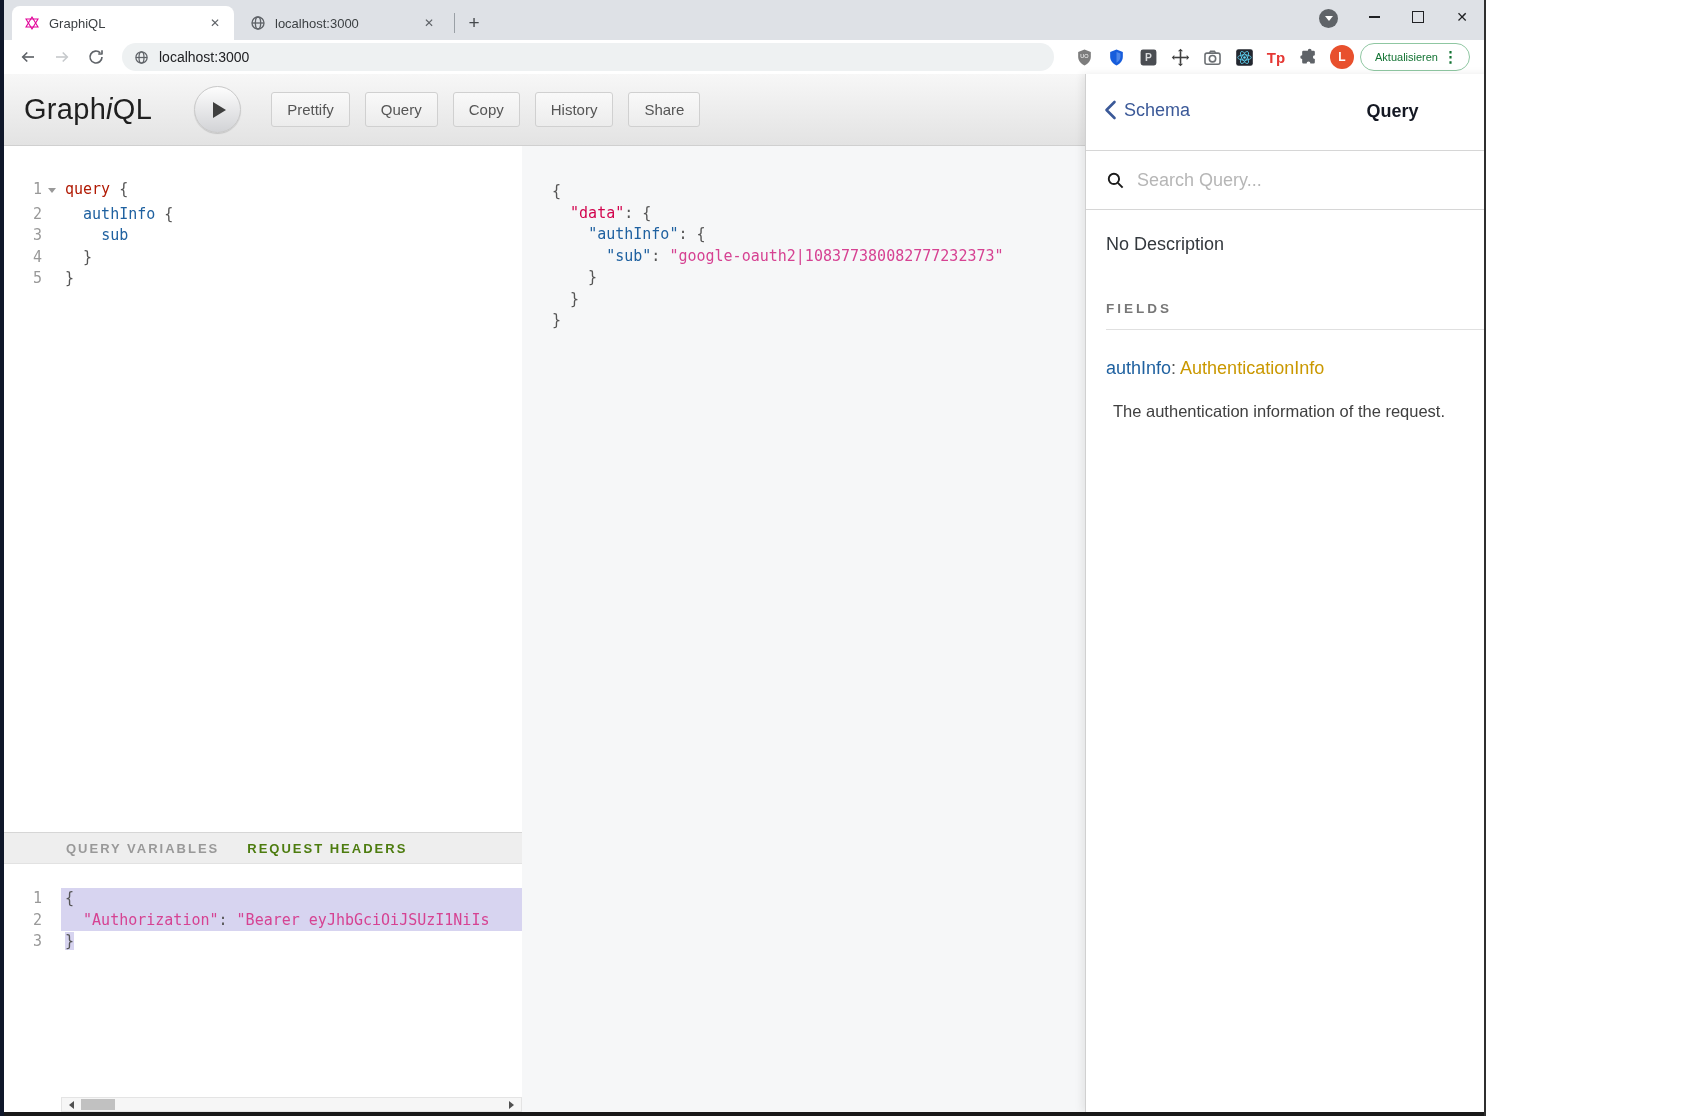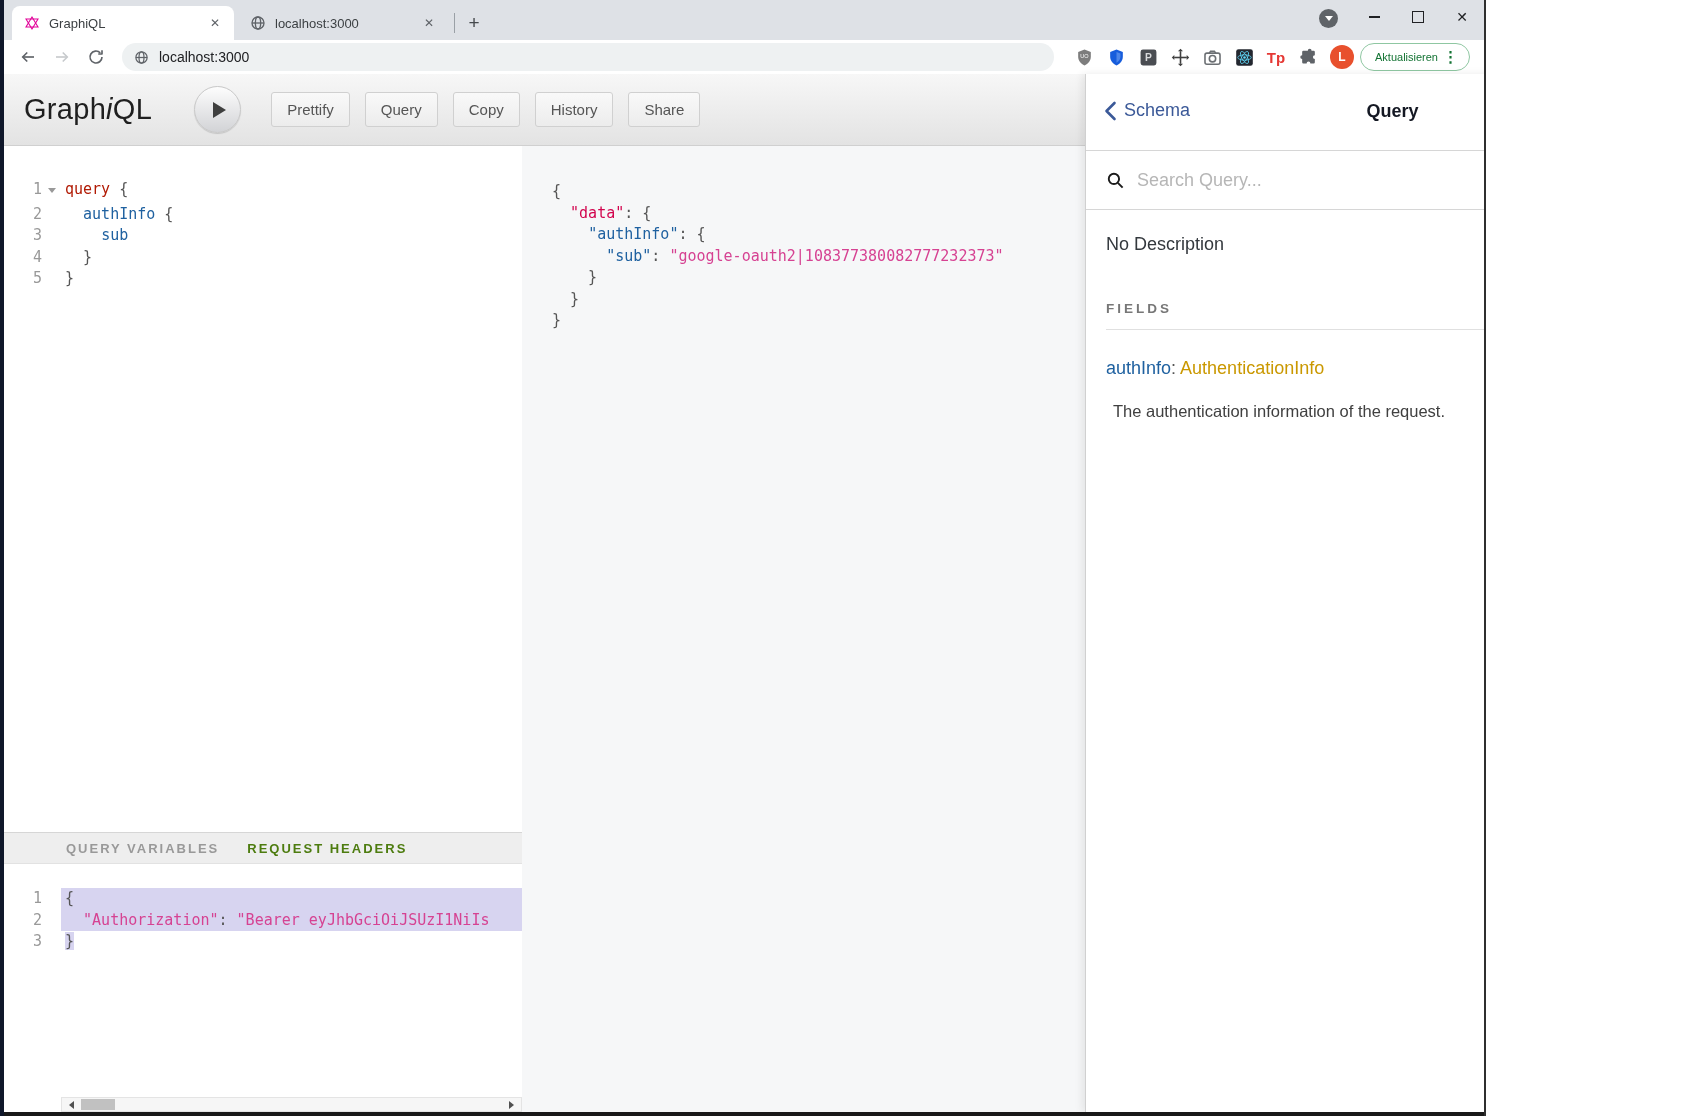--- a/index.html
+++ b/index.html
@@ -85,21 +85,21 @@
   .hs-arrow{width:15px;height:13px;display:flex;align-items:center;justify-content:center;flex:none;}
   .hs-arrow .l{width:0;height:0;border:4px solid transparent;border-right:5px solid #505050;}
   .hs-arrow .r{width:0;height:0;border:4px solid transparent;border-left:5px solid #505050;}
   .hs-track{flex:1;position:relative;height:100%;}
   .hs-thumb{position:absolute;left:4px;top:1px;width:34px;height:11px;background:#c1c1c1;}
 
   
   .docpanel{position:absolute;left:1081px;top:74px;width:614px;height:1038px;box-sizing:border-box;background:#fff;
     border-left:1px solid #d0d0d0;box-shadow:-3px 0 8px rgba(0,0,0,.08);}
   .dochead{position:relative;height:76px;border-bottom:1px solid #d6d6d6;}
-  .doc-back{position:absolute;left:18px;top:26px;display:flex;align-items:flex-end;color:#3B5998;font-size:18px;}
+  .doc-back{position:absolute;left:18px;top:26px;display:flex;align-items:flex-start;color:#3B5998;font-size:18px;}
   .doc-back svg{margin-right:7px;}
   .doc-title{position:absolute;left:0;right:0;top:27px;text-align:center;font-size:18px;font-weight:bold;color:#141823;}
   .doc-close{position:absolute;right:22px;top:24px;font-size:21px;color:#333;font-weight:300;}
   .doc-search{display:flex;align-items:center;height:58px;border-bottom:1px solid #d6d6d6;padding:0 0 0 20px;}
   .doc-search input{border:none;outline:none;background:transparent;font-size:18px;color:#15803d;margin-left:10px;width:80%;font-family:"Liberation Sans",sans-serif;}
   .doc-search input::placeholder{color:#b6b6b6;}
   .doc-body{padding:0 20px;}
   .no-desc{margin-top:24px;font-size:18px;color:#33383d;}
   .fields-h{margin-top:46px;font-size:13.5px;font-weight:bold;letter-spacing:3px;color:#777;padding-bottom:13px;border-bottom:1px solid #e0e0e0;}
   .field-row{margin-top:28px;font-size:18px;}

